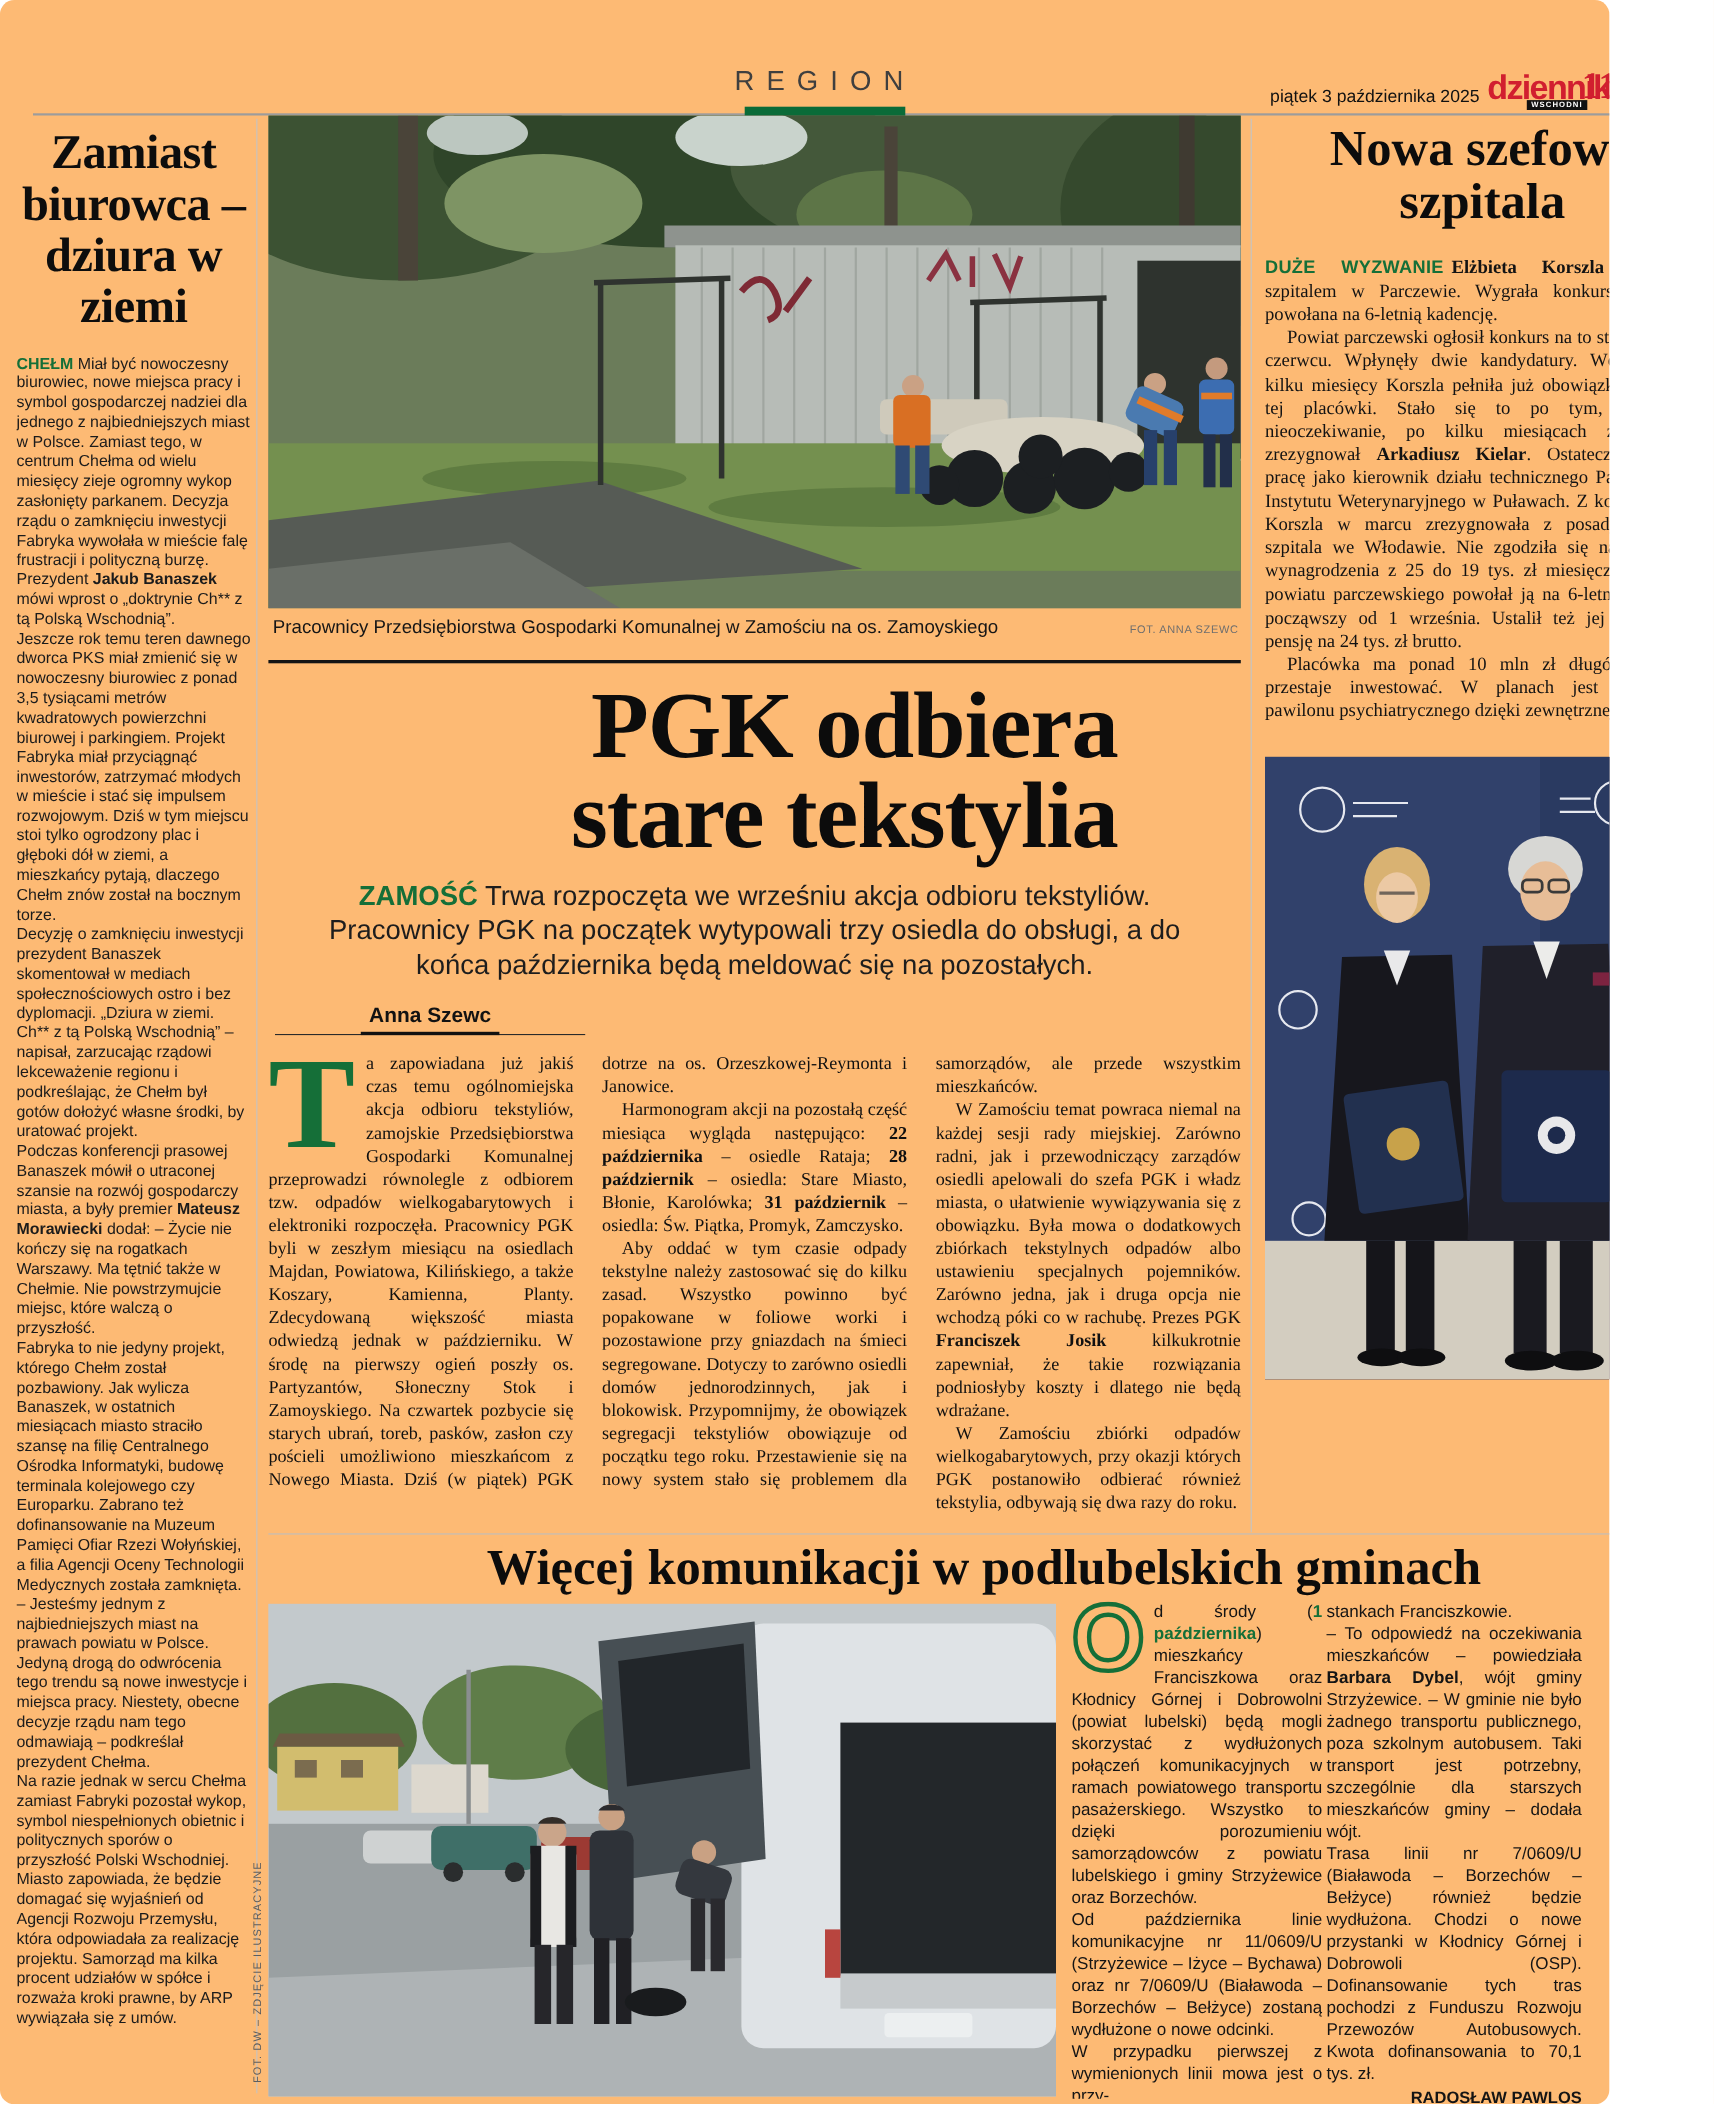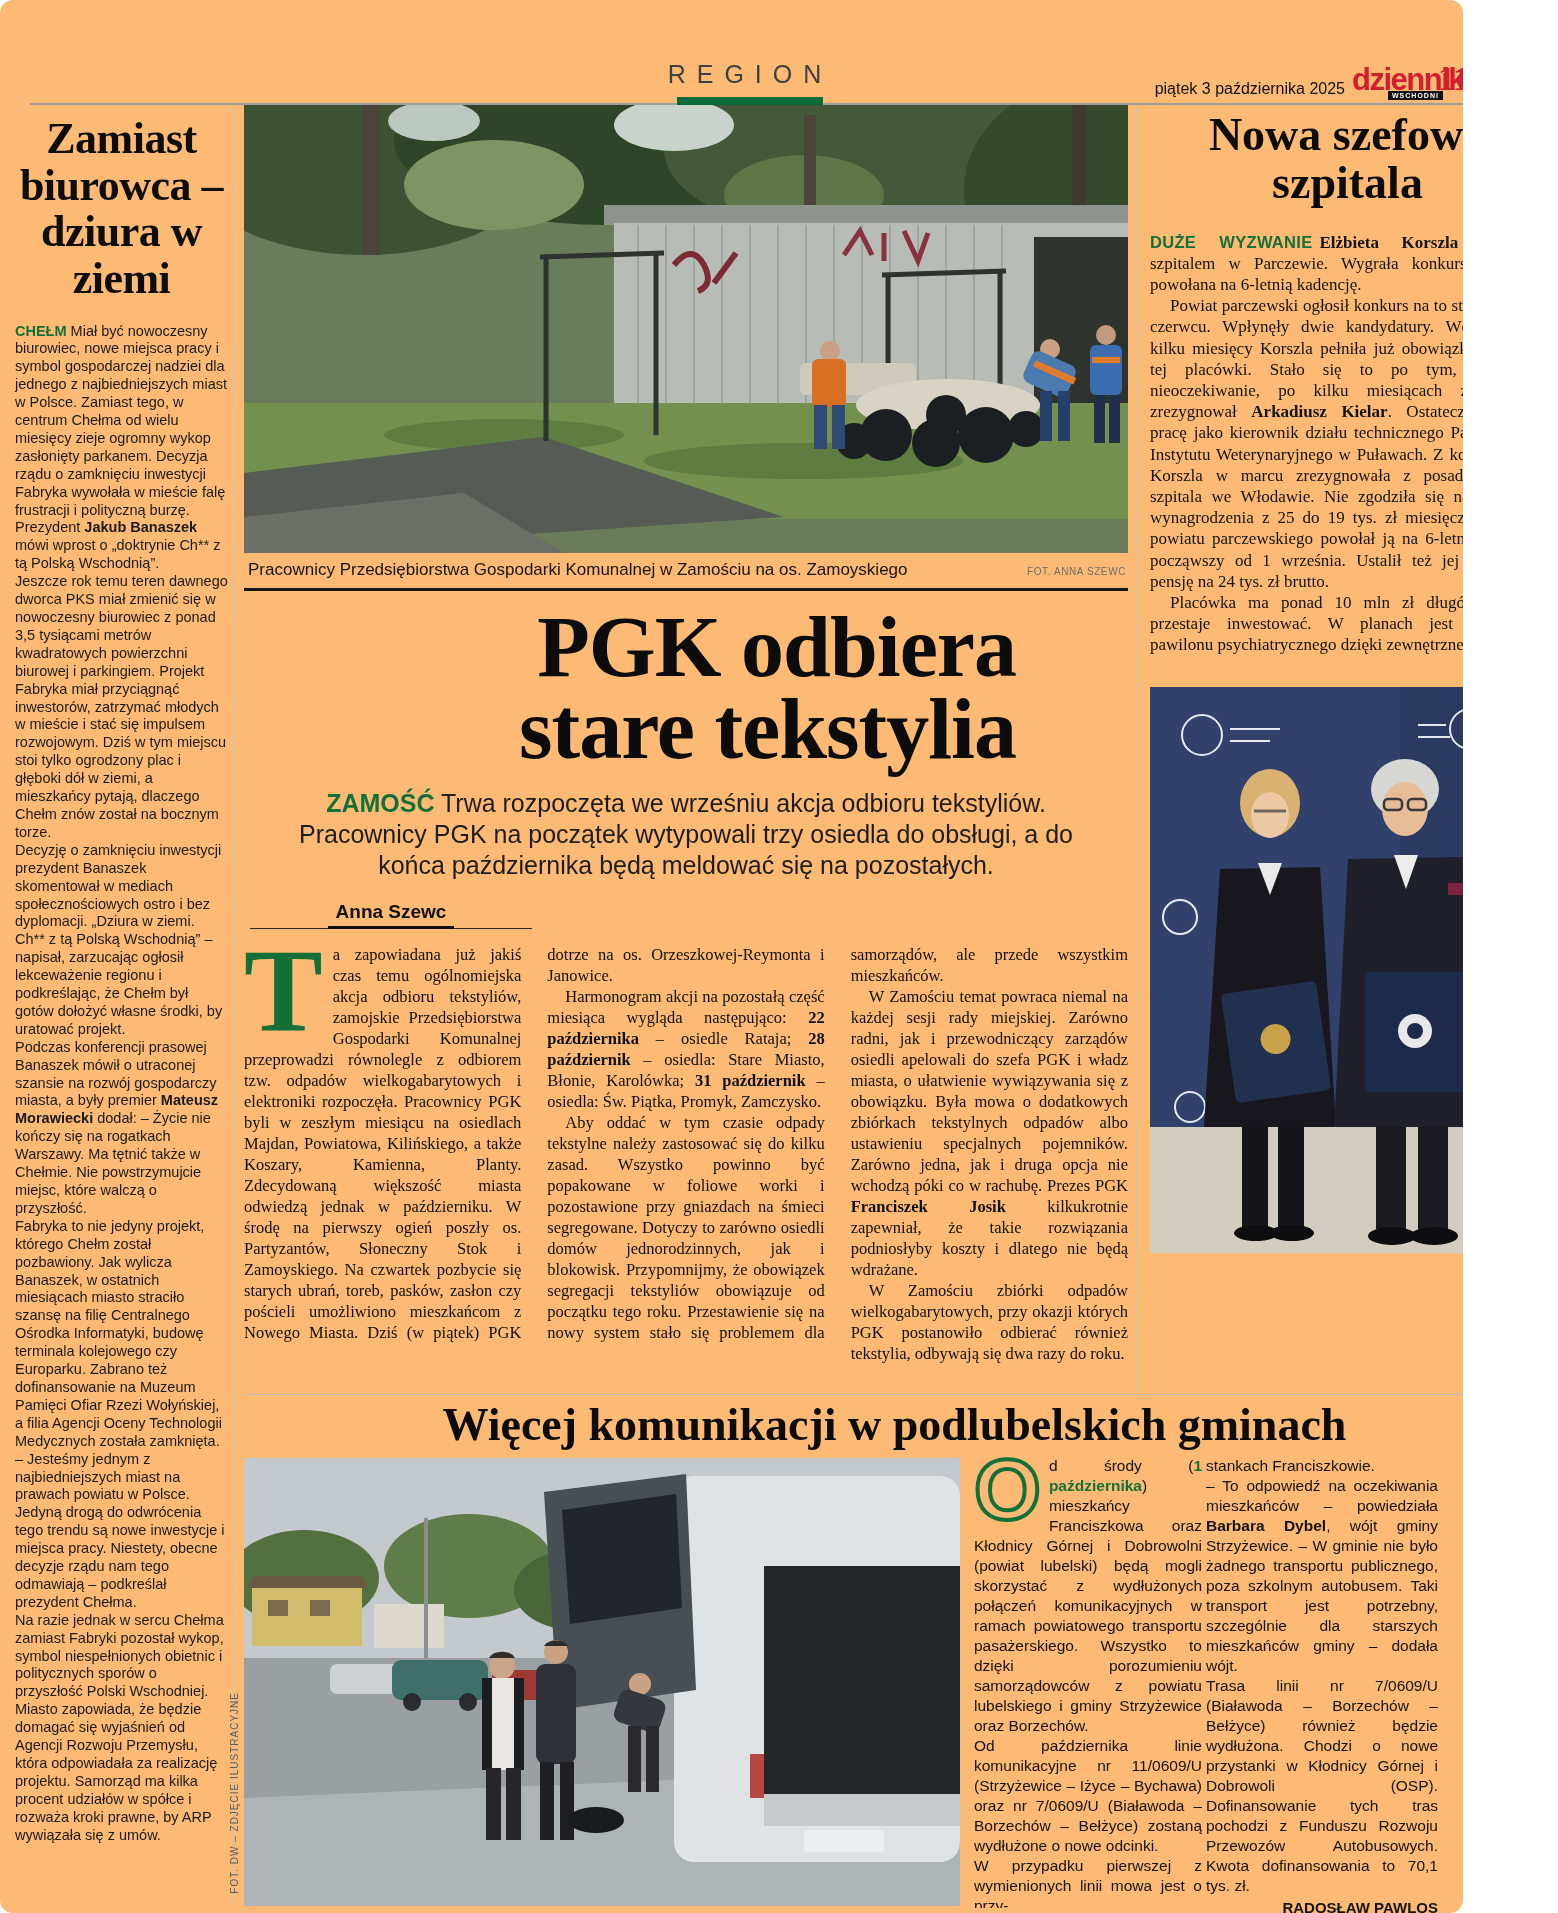--- a/index.html
+++ b/index.html
@@ -33,21 +33,21 @@
   .left-title{margin:4px 0 20px;font-family:"Liberation Serif",serif;font-weight:bold;
               font-size:44px;line-height:1.06;text-align:center;color:#0d0d0d;letter-spacing:-0.5px;}
   .left-body{font-size:14.5px;line-height:17.9px;color:#1b1b1b;}
   .left-body p{margin:0;}
   .seg-bold{font-weight:bold;}
   .seg-green{color:var(--green);}
   
   .center-col{position:absolute;left:244px;top:105px;width:884px;}
   .main-photo{margin:0;width:884px;height:448px;position:relative;overflow:hidden;background:#6b7c5a;}
   .caption-row{display:flex;justify-content:space-between;align-items:baseline;
-               padding:7px 2px 8px 4px;border-bottom:3px solid #141414;}
+               padding:7px 2px 20px 4px;border-bottom:3px solid #141414;}
   .caption{font-size:17px;color:#161616;}
   .credit{font-size:10px;letter-spacing:.6px;color:#6e6e6e;white-space:nowrap;margin-left:12px;}
   .main-title{margin:16px auto 0;max-width:660px;font-family:"Liberation Serif",serif;
               font-weight:bold;font-size:86px;line-height:.95;text-align:right;color:#0c0c0c;letter-spacing:-1px;}
   .lead{max-width:830px;margin:18px auto 0;font-size:25px;line-height:31px;text-align:center;color:#1d1d1d;}
   .lead-loc{color:var(--green);font-weight:bold;}
   .byline-wrap{width:282px;margin:20px 0 15px 6px;text-align:center;border-bottom:1px solid #2a2a2a;
                padding-bottom:5px;font-weight:bold;font-size:19px;}
   .byline{border-bottom:3px solid #111;padding:0 8px 4px;}
   .main-body{margin-top:12px;column-count:3;column-gap:26px;height:452px;overflow:hidden;
@@ -104,21 +104,21 @@
 
   <div class="vrule1"></div>
   <div class="vrule2"></div>
   <div class="hrule-bottom"></div>
 
   <aside class="left-col">
     <h2 class="left-title">Zamiast biurowca – dziura w ziemi</h2>
     <div class="left-body">
         <p><span class="seg-bold seg-green">CHEŁM </span><span>Miał być nowoczesny biurowiec, nowe miejsca pracy i symbol gospodarczej nadziei dla jednego z najbiedniejszych miast w Polsce. Zamiast tego, w centrum Chełma od wielu miesięcy zieje ogromny wykop zasłonięty parkanem. Decyzja rządu o zamknięciu inwestycji Fabryka wywołała w mieście falę frustracji i polityczną burzę. Prezydent </span><span class="seg-bold">Jakub Banaszek</span><span> mówi wprost o „doktrynie Ch** z tą Polską Wschodnią”.</span></p>
         <p><span>Jeszcze rok temu teren dawnego dworca PKS miał zmienić się w nowoczesny biurowiec z ponad 3,5 tysiącami metrów kwadratowych powierzchni biurowej i parkingiem. Projekt Fabryka miał przyciągnąć inwestorów, zatrzymać młodych w mieście i stać się impulsem rozwojowym. Dziś w tym miejscu stoi tylko ogrodzony plac i głęboki dół w ziemi, a mieszkańcy pytają, dlaczego Chełm znów został na bocznym torze.</span></p>
-        <p><span>Decyzję o zamknięciu inwestycji prezydent Banaszek skomentował w mediach społecznościowych ostro i bez dyplomacji. „Dziura w ziemi. Ch** z tą Polską Wschodnią” – napisał, zarzucając ogłosił lekceważenie regionu i podkreślając, że Chełm był gotów dołożyć własne środki, by uratować projekt.</span></p>
+        <p><span>Decyzję o zamknięciu inwestycji prezydent Banaszek skomentował w mediach społecznościowych ostro i bez dyplomacji. „Dziura w ziemi. Ch** z tą Polską Wschodnią” – napisał, zarzucając rządowi lekceważenie regionu i podkreślając, że Chełm był gotów dołożyć własne środki, by uratować projekt.</span></p>
         <p><span>Podczas konferencji prasowej Banaszek mówił o utraconej szansie na rozwój gospodarczy miasta, a były premier </span><span class="seg-bold">Mateusz Morawiecki</span><span> dodał: – Życie nie kończy się na rogatkach Warszawy. Ma tętnić także w Chełmie. Nie powstrzymujcie miejsc, które walczą o przyszłość.</span></p>
         <p><span>Fabryka to nie jedyny projekt, którego Chełm został pozbawiony. Jak wylicza Banaszek, w ostatnich miesiącach miasto straciło szansę na filię Centralnego Ośrodka Informatyki, budowę terminala kolejowego czy Europarku. Zabrano też dofinansowanie na Muzeum Pamięci Ofiar Rzezi Wołyńskiej, a filia Agencji Oceny Technologii Medycznych została zamknięta. – Jesteśmy jednym z najbiedniejszych miast na prawach powiatu w Polsce. Jedyną drogą do odwrócenia tego trendu są nowe inwestycje i miejsca pracy. Niestety, obecne decyzje rządu nam tego odmawiają – podkreślał prezydent Chełma.</span></p>
         <p><span>Na razie jednak w sercu Chełma zamiast Fabryki pozostał wykop, symbol niespełnionych obietnic i politycznych sporów o przyszłość Polski Wschodniej.</span></p>
         <p><span>Miasto zapowiada, że będzie domagać się wyjaśnień od Agencji Rozwoju Przemysłu, która odpowiadała za realizację projektu. Samorząd ma kilka procent udziałów w spółce i rozważa kroki prawne, by ARP wywiązała się z umów.</span></p>
       </div>
   </aside>
 
   <section class="center-col">
     <figure class="main-photo">
       <svg width="884" height="448" viewBox="0 0 884 448">

